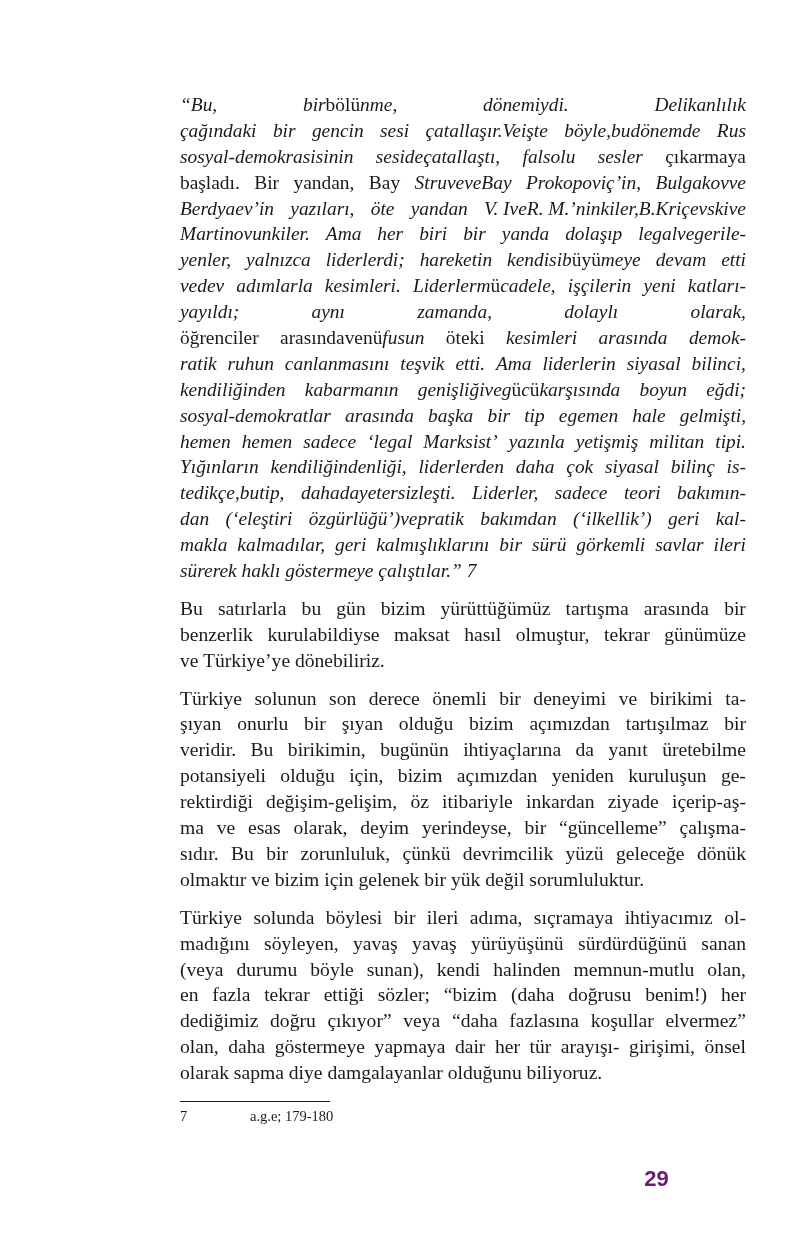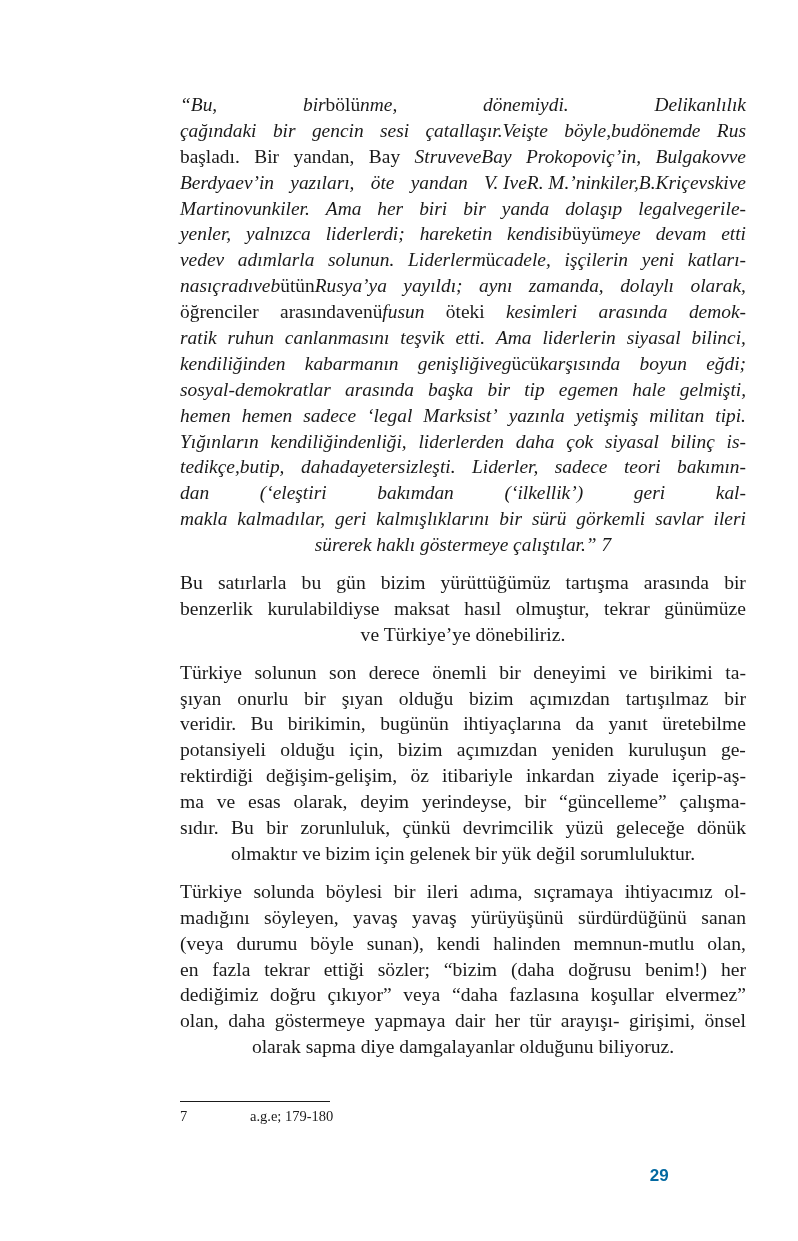--- a/index.html
+++ b/index.html
@@ -37,21 +37,21 @@
     display: flex;
     width: 100%;
     height: 25.9px;
     line-height: 25.9px;
     white-space: pre;
     font-size: 19.6px;
     overflow: visible;
   }
   
   .ln.just { justify-content: space-between; }
-  .ln.last { justify-content: center; }
+  .ln.last { justify-content: flex-start; }
 
   .ln > span { white-space: pre; }
 
   
   .quote .ln { font-style: italic; font-size: 19.4px; }
   
   .quote .rm { font-style: normal; }
 
   
   .body .ln { font-style: normal; font-size: 19.6px; }
@@ -78,50 +78,51 @@
   }
   .footnote .fn-num { width: 70px; flex: 0 0 70px; }
   .footnote .fn-text { flex: 1 1 auto; font-family: Liberation Serif, serif; }
 
   
   .folio {
     position: absolute;
     right: 90px;
     top: 1166px;
     font-family: "Liberation Sans", "DejaVu Sans", sans-serif;
-    font-size: 17px;
+    font-size: 22px;
     font-weight: bold;
-    color: #0369a1;
+    color: #701a75;
     letter-spacing: 0.2px;
   }
 </style>
 </head>
 <body>
 
 <div class="page">
 
   <div class="content">
 
     <div class="block quote" id="quote-host">
         <div class="ln just"><span><span>“Bu,</span></span><span><span>bir</span><span class="rm">b</span><span class="rm">ö</span><span class="rm">l</span><span class="rm">ü</span><span>nme,</span></span><span><span>dönemiydi.</span></span><span><span>Delikanlılık</span></span></div>
         <div class="ln just"><span><span>çağındaki</span></span><span><span>bir</span></span><span><span>gencin</span></span><span><span>sesi</span></span><span><span>çatallaşır.</span><span>Ve</span><span>işte</span></span><span><span>böyle,</span><span>bu</span><span>dönemde</span></span><span><span>Rus</span></span></div>
+        <div class="ln just"><span><span>sosyal-demokrasisinin</span></span><span><span>sesi</span><span>de</span><span>çatallaştı,</span></span><span><span>falsolu</span></span><span><span>sesler</span></span><span><span class="rm">çıkarmaya</span></span></div>
         <div class="ln just"><span><span class="rm">başladı.</span></span><span><span class="rm">Bir</span></span><span><span class="rm">yandan,</span></span><span><span class="rm">Bay</span></span><span><span>Struve</span><span>ve</span><span>Bay</span></span><span><span>Prokopoviç’in,</span></span><span><span>Bulgakov</span><span>ve</span></span></div>
         <div class="ln just"><span><span>Berdyaev’in</span></span><span><span>yazıları,</span></span><span><span>öte</span></span><span><span>yandan</span></span><span><span>V. I</span><span>ve</span><span>R. M.’ninkiler,</span><span>B.</span><span>Kriçevski</span><span>ve</span></span></div>
         <div class="ln just"><span><span>Martinovunkiler.</span></span><span><span>Ama</span></span><span><span>her</span></span><span><span>biri</span></span><span><span>bir</span></span><span><span>yanda</span></span><span><span>dolaşıp</span></span><span><span>legal</span><span>ve</span><span>gerile-</span></span></div>
         <div class="ln just"><span><span>yenler,</span></span><span><span>yalnızca</span></span><span><span>liderlerdi;</span></span><span><span>hareketin</span></span><span><span>kendisi</span><span>b</span><span class="rm">ü</span><span class="rm">y</span><span class="rm">ü</span><span>meye</span></span><span><span>devam</span></span><span><span>etti</span></span></div>
-        <div class="ln just"><span><span>ve</span><span>dev</span></span><span><span>adımlarla</span></span><span><span>solunun.</span></span><span><span>Liderler</span><span>m</span><span class="rm">ü</span><span>cadele,</span></span><span><span>işçilerin</span></span><span><span>yeni</span></span><span><span>katları-</span></span></div>
-        <div class="ln just"><span><span>na</span><span>sıçradı</span><span>ve</span><span>b</span><span class="rm">ü</span><span class="rm">t</span><span class="rm">ü</span><span class="rm">n</span><span>Rusya’ya</span></span><span><span>yayıldı;</span></span><span><span>aynı</span></span><span><span>zamanda,</span></span><span><span>dolaylı</span></span><span><span>olarak,</span></span></div>
+        <div class="ln just"><span><span>ve</span><span>dev</span></span><span><span>adımlarla</span></span><span><span>kesimleri.</span></span><span><span>Liderler</span><span>m</span><span class="rm">ü</span><span>cadele,</span></span><span><span>işçilerin</span></span><span><span>yeni</span></span><span><span>katları-</span></span></div>
+        <div class="ln just"><span><span>yayıldı;</span></span><span><span>aynı</span></span><span><span>zamanda,</span></span><span><span>dolaylı</span></span><span><span>olarak,</span></span></div>
         <div class="ln just"><span><span class="rm">öğrenciler</span></span><span><span class="rm">arasında</span><span class="rm">ve</span><span class="rm">n</span><span class="rm">ü</span><span>fusun</span></span><span><span class="rm">öteki</span></span><span><span>kesimleri</span></span><span><span>arasında</span></span><span><span>demok-</span></span></div>
         <div class="ln just"><span><span>ratik</span></span><span><span>ruhun</span></span><span><span>canlanmasını</span></span><span><span>teşvik</span></span><span><span>etti.</span></span><span><span>Ama</span></span><span><span>liderlerin</span></span><span><span>siyasal</span></span><span><span>bilinci,</span></span></div>
         <div class="ln just"><span><span>kendiliğinden</span></span><span><span>kabarmanın</span></span><span><span>genişliği</span><span>ve</span><span>g</span><span class="rm">ü</span><span>c</span><span class="rm">ü</span><span>karşısında</span></span><span><span>boyun</span></span><span><span>eğdi;</span></span></div>
         <div class="ln just"><span><span>sosyal-demokratlar</span></span><span><span>arasında</span></span><span><span>başka</span></span><span><span>bir</span></span><span><span>tip</span></span><span><span>egemen</span></span><span><span>hale</span></span><span><span>gelmişti,</span></span></div>
         <div class="ln just"><span><span>hemen</span></span><span><span>hemen</span></span><span><span>sadece</span></span><span><span>‘legal</span></span><span><span>Marksist’</span></span><span><span>yazınla</span></span><span><span>yetişmiş</span></span><span><span>militan</span></span><span><span>tipi.</span></span></div>
         <div class="ln just"><span><span>Yığınların</span></span><span><span>kendiliğindenliği,</span></span><span><span>liderlerden</span></span><span><span>daha</span></span><span><span>çok</span></span><span><span>siyasal</span></span><span><span>bilinç</span></span><span><span>is-</span></span></div>
         <div class="ln just"><span><span>tedikçe,</span><span>bu</span><span>tip,</span></span><span><span>daha</span><span>da</span><span>yetersizleşti.</span></span><span><span>Liderler,</span></span><span><span>sadece</span></span><span><span>teori</span></span><span><span>bakımın-</span></span></div>
-        <div class="ln just"><span><span>dan</span></span><span><span>(‘eleştiri</span></span><span><span>bakımdan</span></span><span><span>(‘ilkellik’)</span></span><span><span>geri</span></span><span><span>kal-</span></span></div>
+        <div class="ln just"><span><span>dan</span></span><span><span>(‘eleştiri</span></span><span><span>özgürlüğü’)</span><span>ve</span><span>pratik</span></span><span><span>bakımdan</span></span><span><span>(‘ilkellik’)</span></span><span><span>geri</span></span><span><span>kal-</span></span></div>
         <div class="ln just"><span><span>makla</span></span><span><span>kalmadılar,</span></span><span><span>geri</span></span><span><span>kalmışlıklarını</span></span><span><span>bir</span></span><span><span>sürü</span></span><span><span>görkemli</span></span><span><span>savlar</span></span><span><span>ileri</span></span></div>
         <div class="ln last"><span>sürerek haklı göstermeye çalıştılar.” 7</span></div>
       </div>
 
     <div class="block body" id="para-0">
         <div class="ln just"><span>Bu</span><span>satırlarla</span><span>bu</span><span>gün</span><span>bizim</span><span>yürüttüğümüz</span><span>tartışma</span><span>arasında</span><span>bir</span></div>
         <div class="ln just"><span>benzerlik</span><span>kurulabildiyse</span><span>maksat</span><span>hasıl</span><span>olmuştur,</span><span>tekrar</span><span>günümüze</span></div>
         <div class="ln last"><span>ve Türkiye’ye dönebiliriz.</span></div>
       </div>
     <div class="block body" id="para-1">

